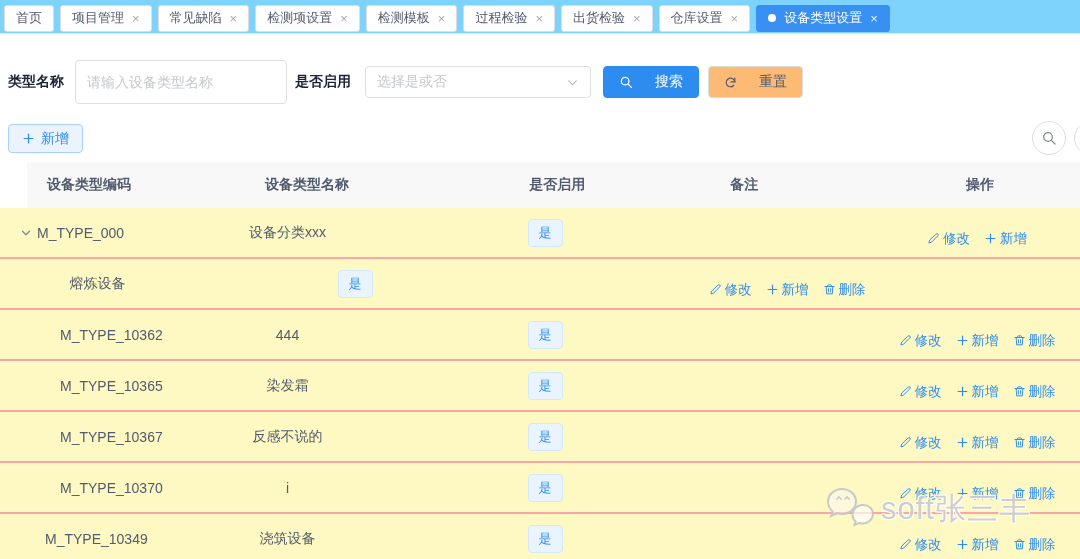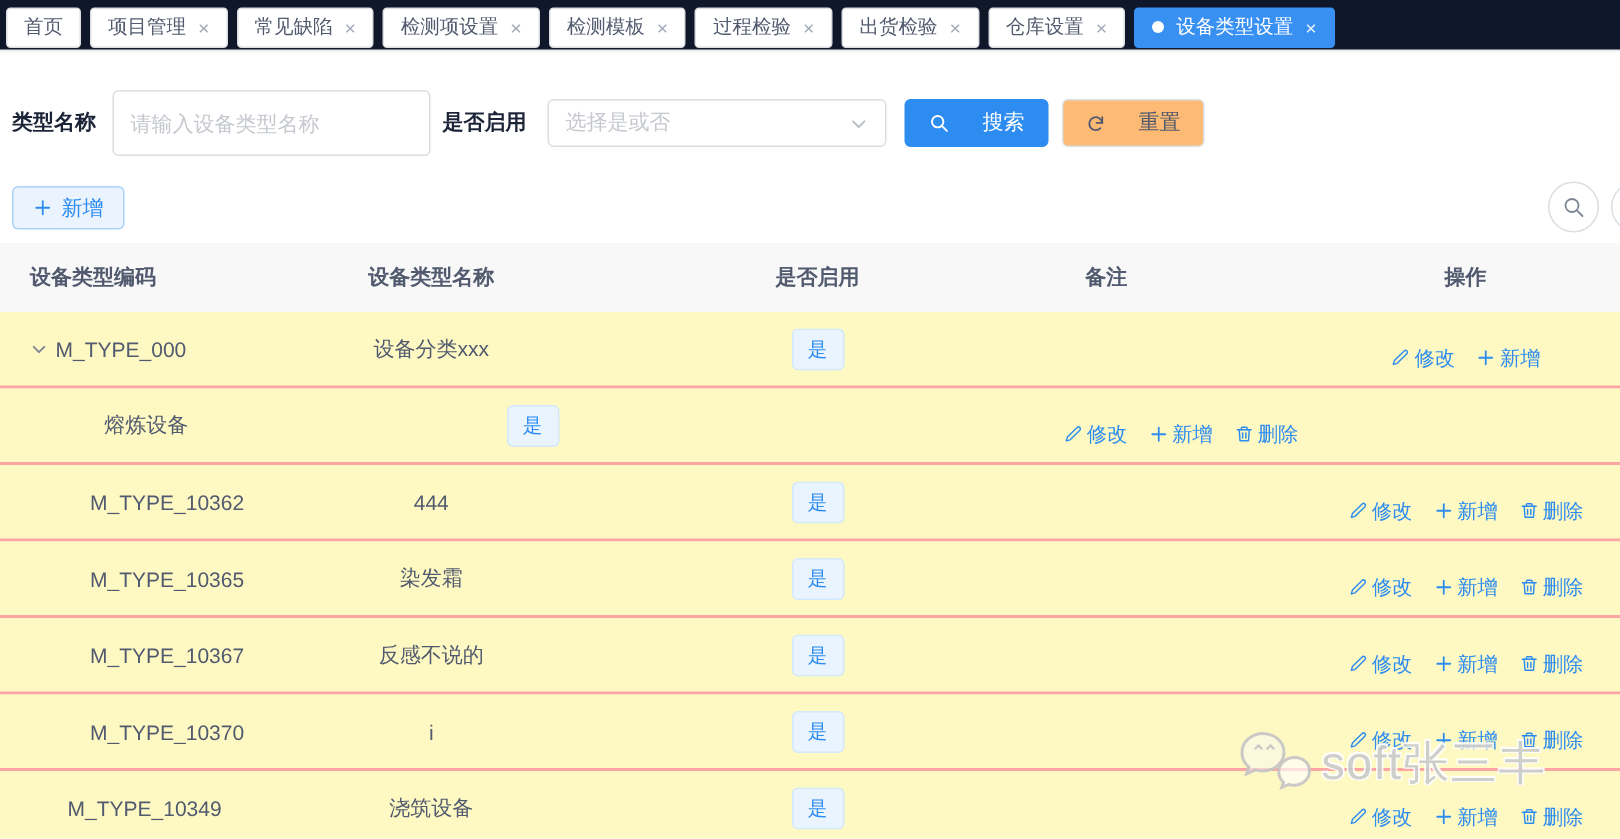--- a/index.html
+++ b/index.html
@@ -5,21 +5,21 @@
   * { margin:0; padding:0; box-sizing:border-box; }
   html,body { width:1080px; height:559px; }
   body {
     position:relative; overflow:hidden; background:#fff;
     font-family:"Liberation Sans","DejaVu Sans",sans-serif;
     color:#515a6e;
   }
   
   .tabbar {
     height:34px; display:flex; align-items:center; padding:3px 0 0 4px;
-    border-bottom:1px solid #e8eaec; background:#0f172a;
+    border-bottom:1px solid #e8eaec; background:#7dd3fc;
     box-shadow:0 1px 1px rgba(0,0,0,0.04);
   }
   .tab {
     display:inline-flex; align-items:center; height:27px; padding:0 11px;
     margin-right:6px; border:1px solid #dcdee2; border-radius:3px;
     background:#fff; color:#515a6e; font-size:13px; cursor:pointer; white-space:nowrap;
   }
   .tab .dot { width:8px; height:8px; border-radius:50%; background:#fff; margin-right:8px; }
   .tab .close { margin-left:8px; font-size:13px; color:#a2aab8; line-height:1; }
   .tab.active { background:#3990f3; border-color:#3990f3; color:#fff; }
@@ -56,21 +56,21 @@
     position:absolute; top:-3px; width:34px; height:34px; border-radius:50%;
     border:1px solid #dcdee2; background:#fff; color:#808695;
     display:flex; align-items:center; justify-content:center; cursor:pointer;
   }
   .circle-search { left:1024px; }
   .circle-refresh { left:1066px; }
   
   .table { margin-top:9px; font-size:14px; }
   .thead {
     display:flex; align-items:center; height:46px; background:#f8f8f9;
-    color:#515a6e; font-weight:bold;
+    color:#515a6e; font-weight:bold;margin-left:27px;
   }
   .trow {
     display:flex; align-items:center; height:51px;
     border-bottom:2px solid #fca5a5; background:#fef9c3;text-align:center;
   }
   .cell { display:flex; align-items:center; justify-content:center; overflow:hidden; }
   .c1 { width:190px; justify-content:flex-start; }
   .c2 { width:195px; }
   .c3 { width:320px; }
   .c4 { width:169px; }

